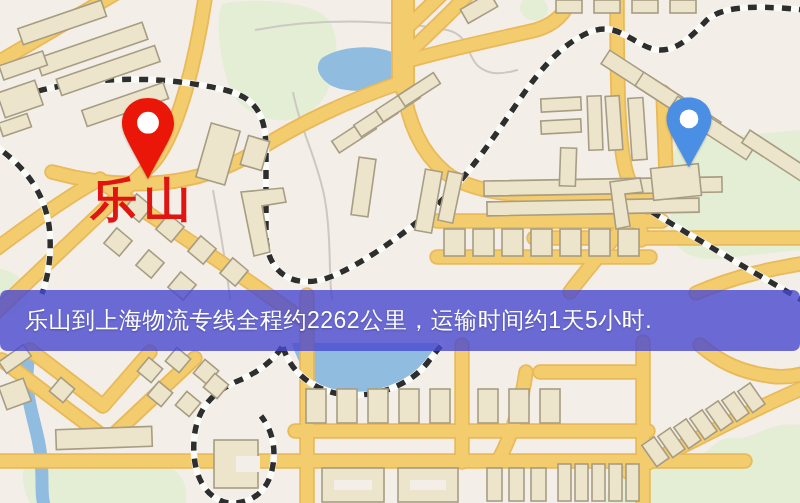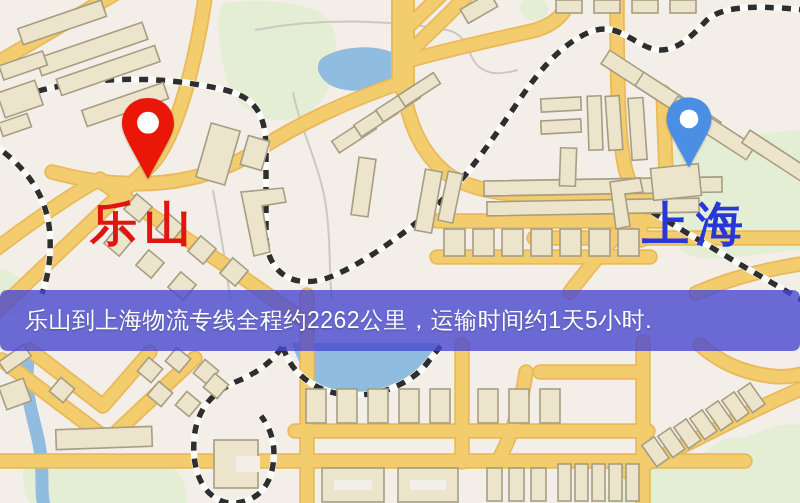--- a/index.html
+++ b/index.html
@@ -21,21 +21,21 @@
   .bldg-hole{fill:var(--background,#f3eee7);stroke:none;}
   .green{fill:var(--green,#e4eed5);stroke:none;}
   .water{fill:var(--water,#8fbcdf);stroke:none;}
   .water-line{fill:none;stroke:var(--water,#8fbcdf);stroke-width:13;stroke-linecap:round;}
   .contour{fill:none;stroke:var(--contour,#ccc9c2);stroke-width:2;}
 
   .marker{position:absolute;}
   .marker svg{display:block;filter:drop-shadow(0 1px 1px rgba(0,0,0,0.25));}
   .marker-label{
     position:absolute;font-weight:bold;font-size:47px;line-height:1;
-    letter-spacing:7px;white-space:nowrap;margin-top:24px;
+    letter-spacing:7px;white-space:nowrap;
   }
   .label-leshan{color:var(--label_red,#e01410);}
   .label-shanghai{color:var(--label_blue,#2838d8);}
 
   .banner{
     position:absolute;left:0;top:290px;width:800px;height:61px;
     display:flex;align-items:center;box-sizing:border-box;padding-left:25px;
     font-size:23px;letter-spacing:0.5px;
     text-shadow:0 1px 2px rgba(0,0,0,0.28);
   }
@@ -234,19 +234,18 @@
     </svg>
   </div>
   <div class="marker-label label-leshan" style="left:90px;top:176px;">乐山</div>
 
   <div class="marker" style="left:664px;top:96px;">
     <svg width="50" height="74" viewBox="0 0 48 70">
       <path d="M24 1 C11.3 1 2.5 10.2 2.5 22 C2.5 30.5 8.5 39 24 68 C39.5 39 45.5 30.5 45.5 22 C45.5 10.2 36.7 1 24 1 Z" fill="#4a8fe4"></path>
       <circle cx="24" cy="21.5" r="9" fill="#ffffff"></circle>
     </svg>
   </div>
-  <div class="marker-label label-shanghai" style="left:642px;top:176px;">上海</div>
 
   <div class="banner" style="background: rgba(72, 72, 208, 0.8); color: rgb(255, 255, 255); border-radius: 7px;">
     <span>乐山到上海物流专线全程约2262公里，运输时间约1天5小时.</span>
   </div>
 
 </div>
 
 </body></html>

